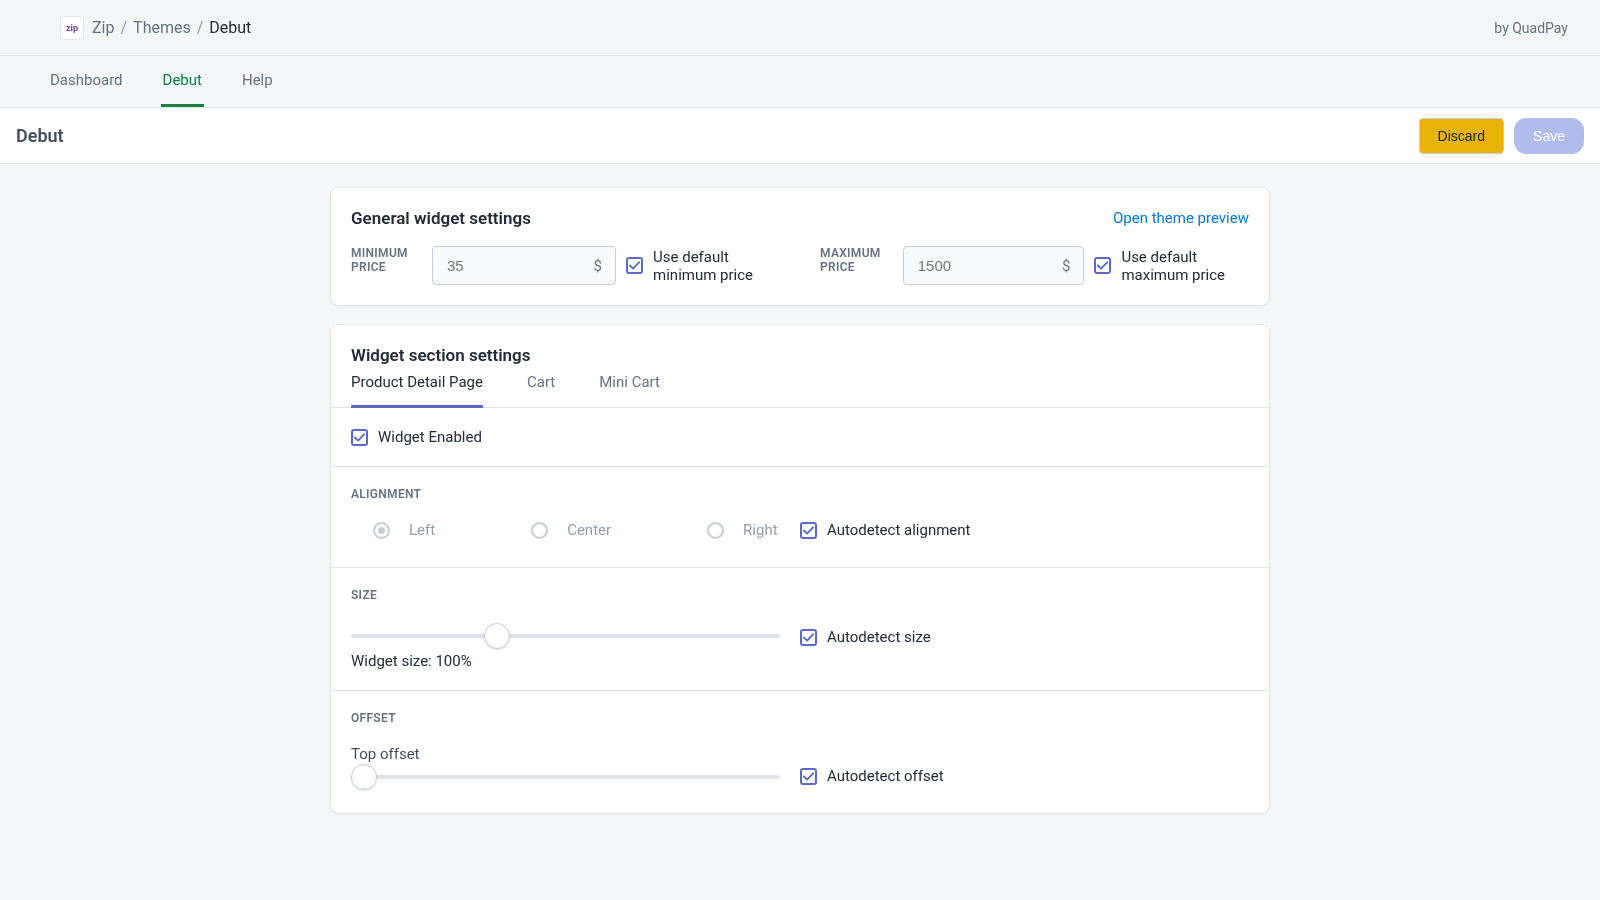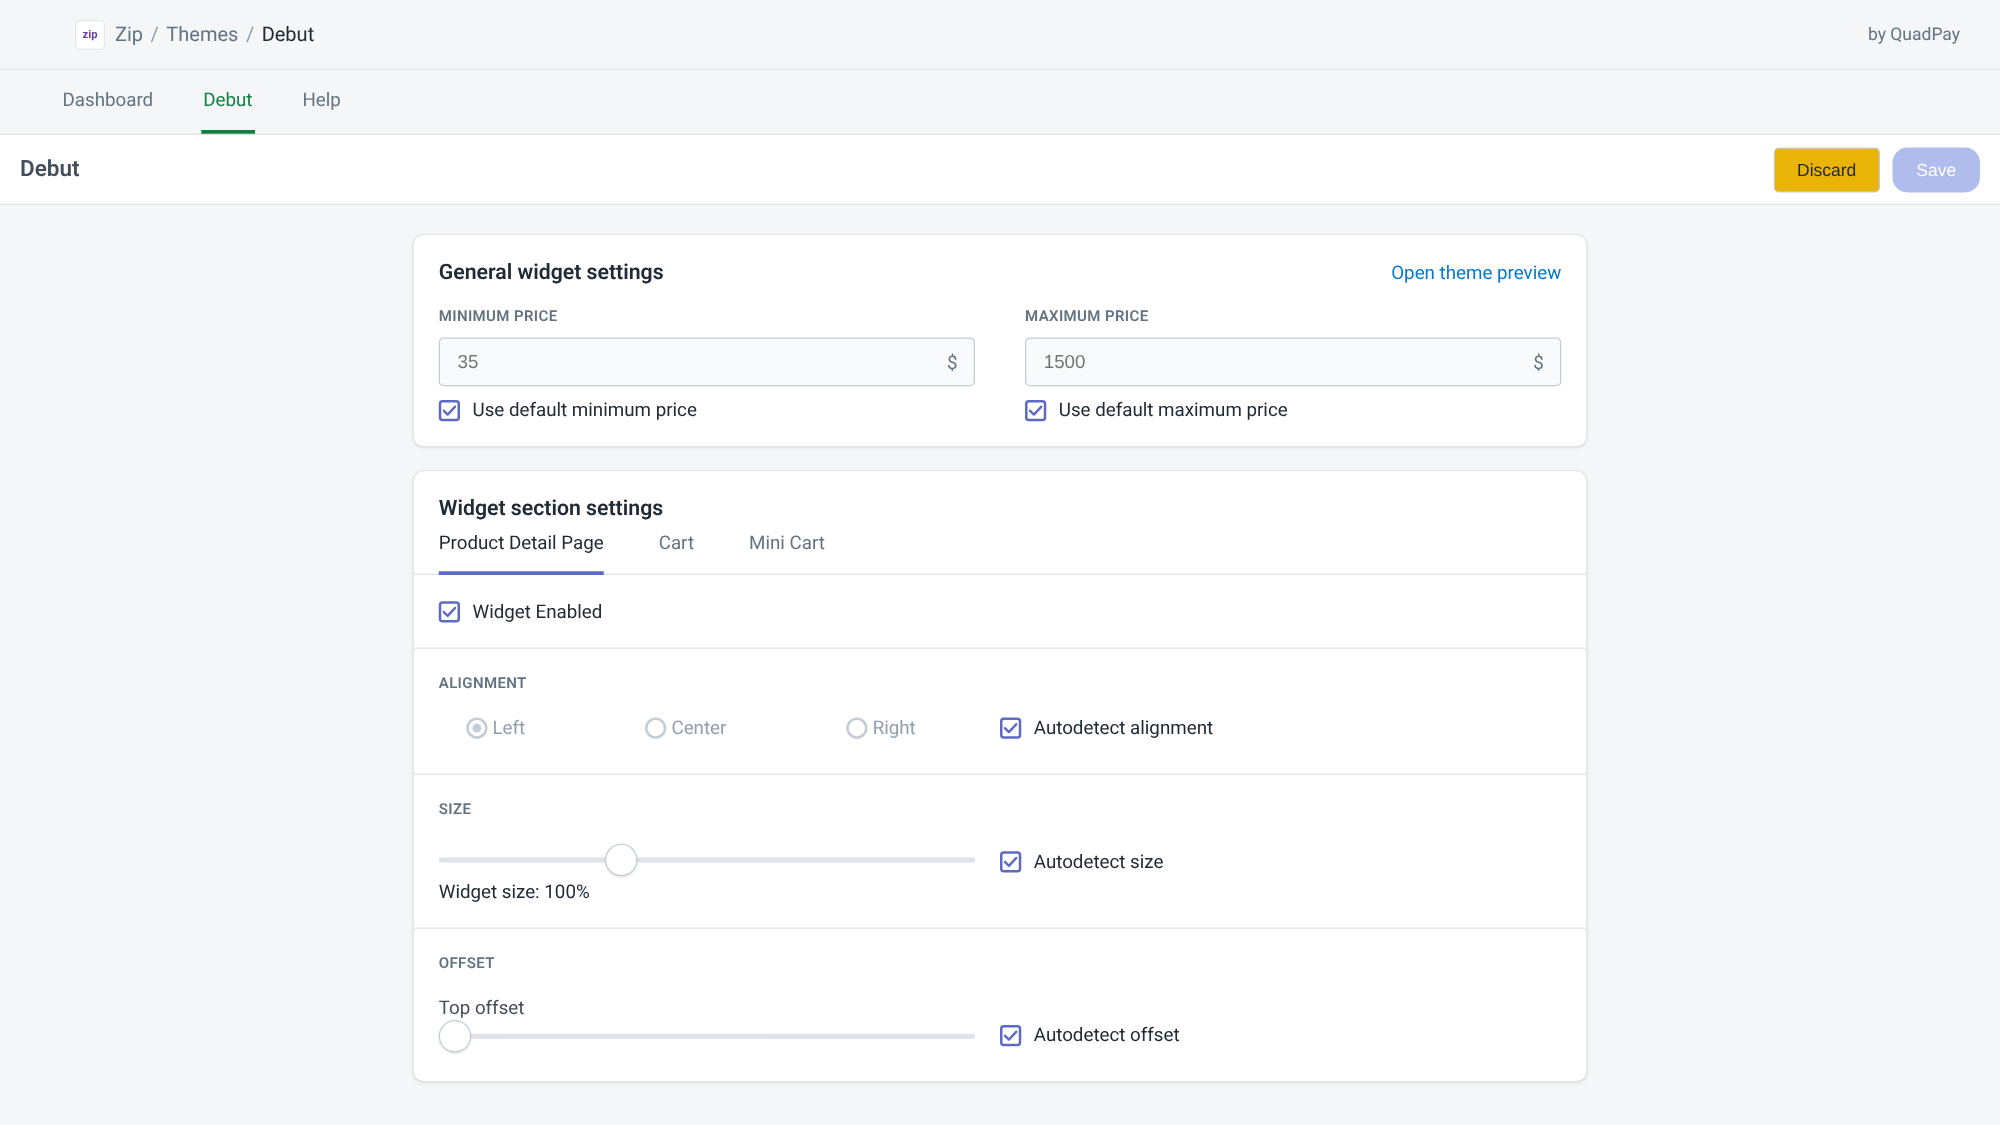--- a/index.html
+++ b/index.html
@@ -149,21 +149,21 @@
 
     
     .price-row {
       display: flex;
       gap: 20px;
       padding: 0 20px 20px 20px;
     }
     .price-field {
       flex: 1;
       display: flex;
-      flex-direction: column;
+      flex-direction: row;
       gap: 10px;
       margin-left: 20px;
     }
     .price-field:first-child { margin-left: 0; }
     .field-label {
       font-size: 12px;
       font-weight: 600;
       color: #637381;
       letter-spacing: 0.3px;
     }
@@ -257,21 +257,21 @@
 
     
     .radio-group {
       display: flex;
       gap: 96px;
       padding-left: 22px;
     }
     .radio-item {
       display: flex;
       align-items: center;
-      gap: 4px;
+      gap: 19px;
     }
     .radio {
       width: 17px;
       height: 17px;
       border: 2px solid #c4cdd5;
       border-radius: 50%;
       display: flex;
       align-items: center;
       justify-content: center;
     }

